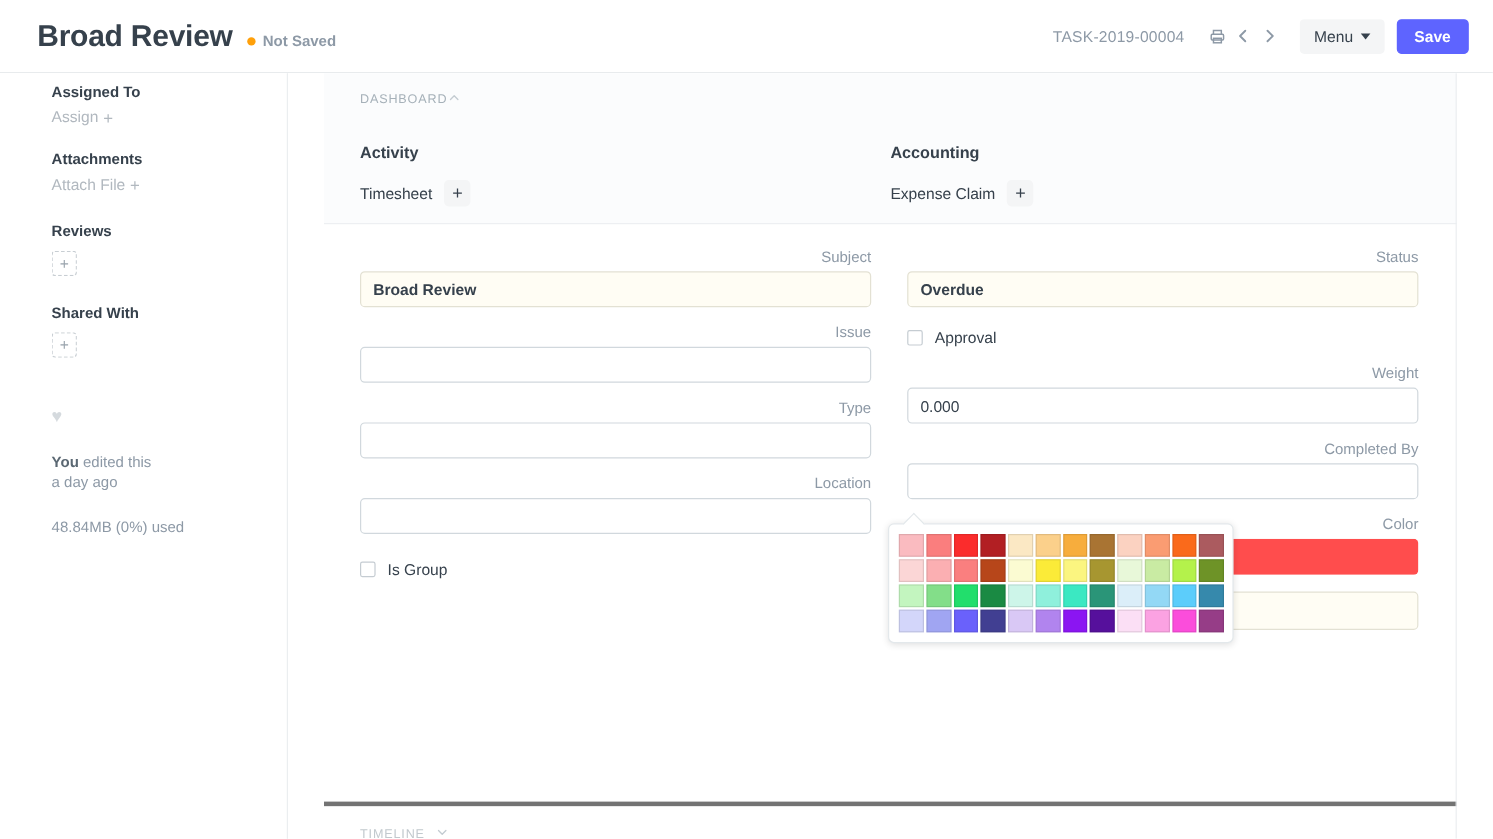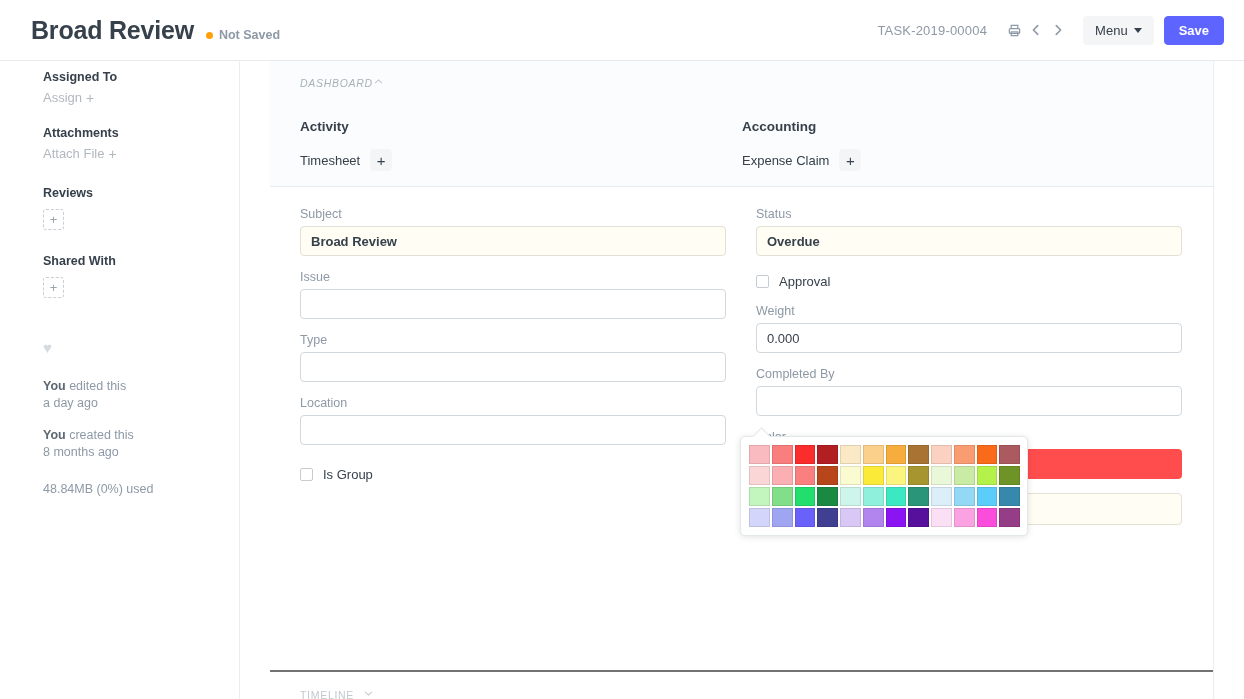--- a/index.html
+++ b/index.html
@@ -103,38 +103,38 @@
     margin:0 auto; width:944px; position:relative;
   }
   .dashboard-sec {
     background:#fbfcfd; border-bottom:1px solid #e9ecef;
     padding:15px 30px 22px 30px; height:126px;
   }
   .sec-head {
     font-size:10.5px; letter-spacing:.7px; color:#a6b1b9;
     font-weight:400; display:flex; align-items:center; 
     text-transform:uppercase;
-    font-style:italic;
   }
   .chev { color:#c3cbd1; display:inline-block; }
   .dash-cols { display:flex; margin-top:30px;align-items:flex-end; }
   .dash-col { width:456px; }
   .dash-col-title { font-size:13.5px; font-weight:700; color:#36414c; }
   .dash-link-row { margin-top:15px; display:flex; align-items:center; gap:10px; }
   .dash-link { font-size:13px; color:#36414c; cursor:pointer; }
   .plus-sq {
     width:22px;height:22px;background:#f4f5f6;border-radius:4px;
     display:flex;align-items:center;justify-content:center;
     color:#36414c;font-size:15px;cursor:pointer;line-height:1;
   }
 
   .fields-sec {
     padding:20px 30px 26px 30px; background:#fff;
-    border-bottom:2px solid #737373;
+    border-bottom:4px solid #737373;
     min-height:485px;
+    text-align:right;
   }
   .cols { display:flex; gap:30px; }
   .col { width:426px; }
   .fld { margin-bottom:14px; }
   .fld-label {
     font-size:12.5px; color:#8d99a6; margin-bottom:5px; display:block;
   }
   .fld-input {
     width:100%; height:30px; border:1px solid #d1d8dd; border-radius:4px;
     background:#fff; padding:0 10px; font-size:13px; color:#36414c;
@@ -266,24 +266,20 @@
 
     <div style="margin-top:42px;">
       <span class="heart">♥</span>
     </div>
 
     <div style="margin-top:22px;" class="sb-meta">
       <div><b>You</b><span> edited this</span></div>
       <div>a day ago</div>
     </div>
 
-    <div style="margin-top:15px;" class="sb-meta">
-      <div><b>You</b><span> created this</span></div>
-      <div>8 months ago</div>
-    </div>
 
     <div style="margin-top:20px;" class="sb-meta">48.84MB (0%) used</div>
   </div>
 
   <div class="main">
     <div class="form-wrap">
 
       <div class="dashboard-sec">
         <div class="sec-head">
           <span>DASHBOARD</span>

